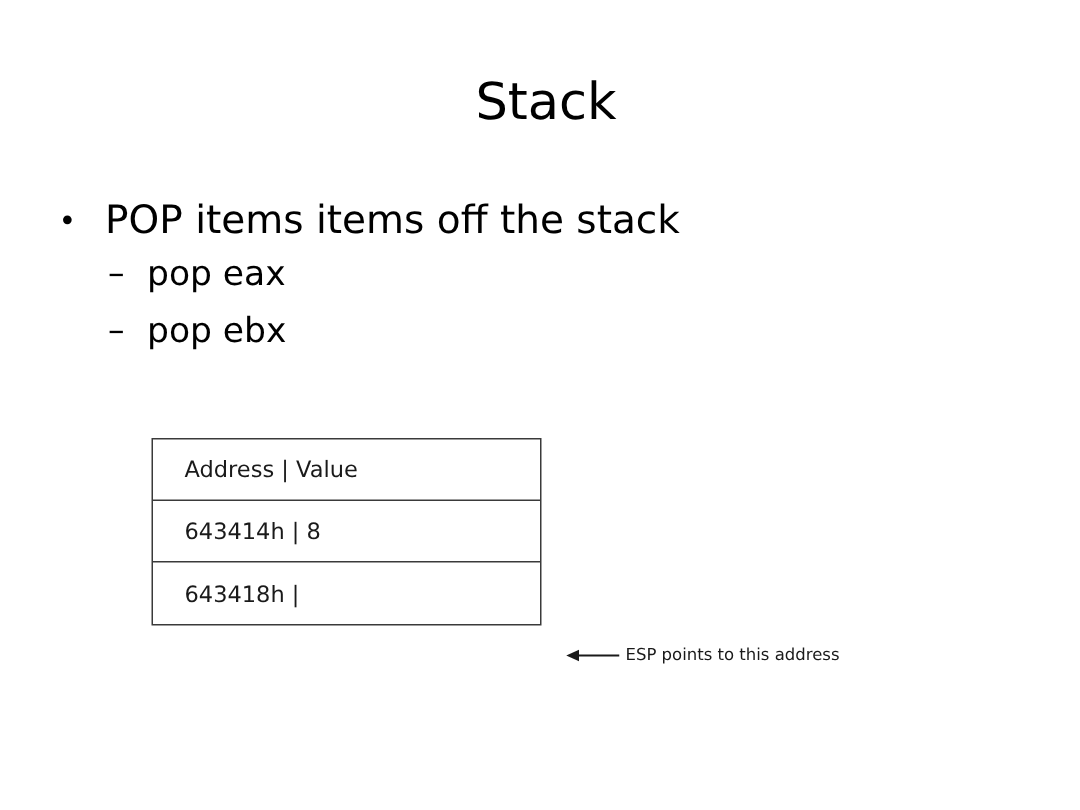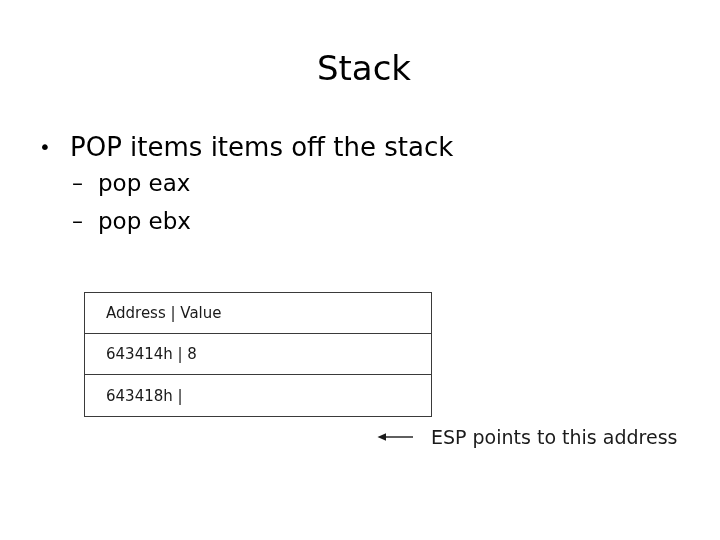--- a/index.html
+++ b/index.html
@@ -66,23 +66,23 @@
     line-height: 38px;
   }
   .bullet-text {
     flex: 1 1 auto;
     white-space: nowrap;
   }
 
   
   .stack-table {
     position: absolute;
-    left: 84px;
+    left: 101px;
     top: 292px;
-    width: 348px;
+    width: 260px;
     border: 1px solid #3a3a3a;
     box-sizing: border-box;
     background: #ffffff;
   }
   .stack-row {
     height: 41px;
     box-sizing: border-box;
     border-bottom: 1px solid #3a3a3a;
     display: flex;
     align-items: center;
@@ -103,25 +103,25 @@
     top: 426px;
     display: flex;
     align-items: center;
     height: 22px;
   }
   .esp-arrow {
     display: block;
     flex: 0 0 auto;
   }
   .esp-label {
-    font-size: 19px;
+    font-size: 11px;
     line-height: 18px;
     color: #1a1a1a;
     white-space: nowrap;
-    margin-left: 18px;
+    margin-left: 4px;
   }
 </style>
 </head>
 <body>
 
 <div class="slide-title">Stack</div>
 
 <div class="bullet-list">
 
   <div class="bullet-row level1">

